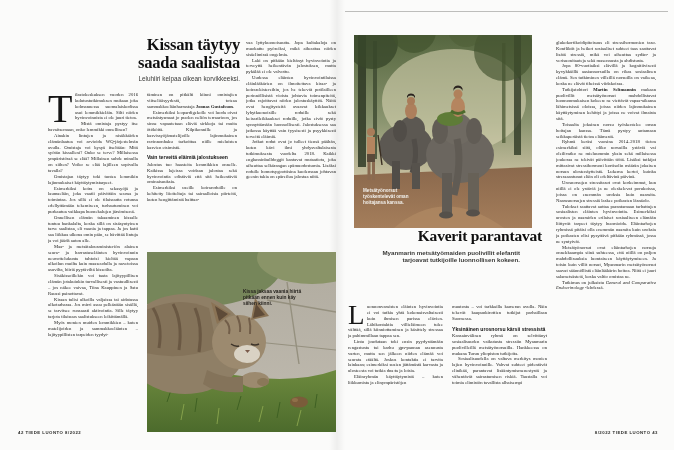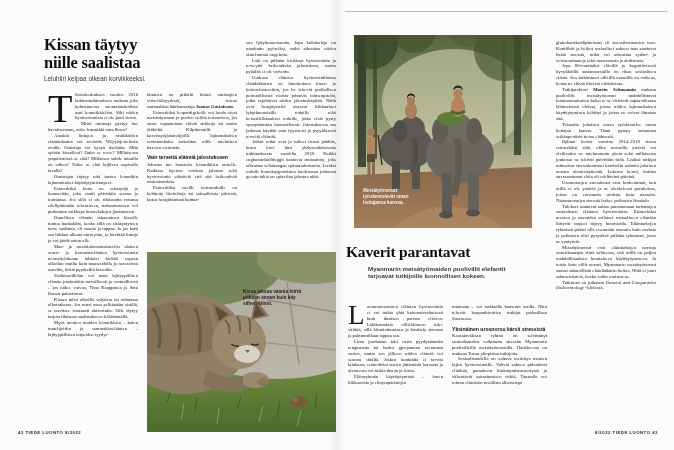--- a/index.html
+++ b/index.html
@@ -7,23 +7,23 @@
     width:674px;height:450px;position:relative;overflow:hidden;
     background:#fbfbfa;color:#1c1c1b;
     font-family:"Liberation Serif", serif;
   }
   
   .gutter{position:absolute;left:329px;top:0;width:16px;height:450px;
     background:linear-gradient(90deg,rgba(0,0,0,0),rgba(0,0,0,0.05),rgba(0,0,0,0));pointer-events:none;}
   .toprule{position:absolute;left:345px;top:11px;width:323px;height:1px;background:#bdbdbb;}
 
   
-  .headline-block{position:absolute;text-align:left;}
+  .headline-block{position:absolute;text-align:right;}
   .hl-left{left:44px;top:36px;width:196px;}
-  .hl-right{left:346px;top:244px;width:196px;}
+  .hl-right{left:346px;top:228px;width:196px;}
   .hl-line{font-family:"Liberation Serif",serif;font-weight:700;color:#0f0f0f;}
   .hl-left .hl-line{font-size:16.5px;line-height:17.5px;letter-spacing:-0.2px;}
   .hl-right .hl-line{font-size:15.5px;line-height:16.5px;letter-spacing:-0.2px;}
   .standfirst{font-family:"Liberation Sans",sans-serif;color:#3a3a38;margin-top:4px;}
   .hl-left .standfirst{font-size:6.4px;line-height:7.4px;}
   .hl-right .standfirst{font-size:6.2px;line-height:7.4px;font-weight:700;width:152px;margin:4px auto 0;}
 
   
   .col{position:absolute;overflow:hidden;}
   .col p{font-size:4.7px;line-height:5.85px;text-align:justify;margin:0;text-indent:6px;color:#1c1c1b;}
@@ -58,21 +58,21 @@
   .folio-right{right:16px;text-align:right;}
 </style>
 </head>
 <body>
 
 <div class="gutter"></div>
 <div class="toprule"></div>
 
 <div class="headline-block hl-left">
   <div class="hl-line">Kissan täytyy</div>
-  <div class="hl-line">niille saalistaa</div>
+  <div class="hl-line">saada saalistaa</div>
   <div class="standfirst">Leluhiiri kelpaa oikean korvikkeeksi.</div>
 </div>
 
 <div class="col l1">
   <span class="dc dc-t">T</span>
 <p class="pf">ilastokeskuksen vuoden 2016 kulutustutkimuksen mukaan joka kolmannessa suomalaiskodissa asui lemmikkieläin. Silti niiden hyvinvoinnista ei ole juuri tietoa.</p>
     <p class="p">Mistä omistaja pystyy itse havaitsemaan, onko lemmikki onnellinen?</p>
     <p class="p">Ainakin lintujen ja nisäkkäiden elämänlaatua voi arvioida WQ-järjestelmän avulla. Omistaja voi kysyä itseltään: Mitä syötän kissalleni? Onko se terve? Millaisessa ympäristössä se elää? Millainen suhde minulla on siihen? Voiko se elää lajilleen sopivalla tavalla?</p>
     <p class="p">Omistajan täytyy toki tuntea lemmikin lajinmukaiset käyttäytymistarpeet.</p>
     <p class="p">Esimerkiksi koira on sekasyöjä ja laumaeläin, joka vaatii päivittäin seuraa ja toimintaa. Jos sillä ei ole tilaisuutta rotunsa edellyttämään tekemiseen, turhautuminen voi purkautua vaikkapa huonekalujen järsimisenä.</p>

